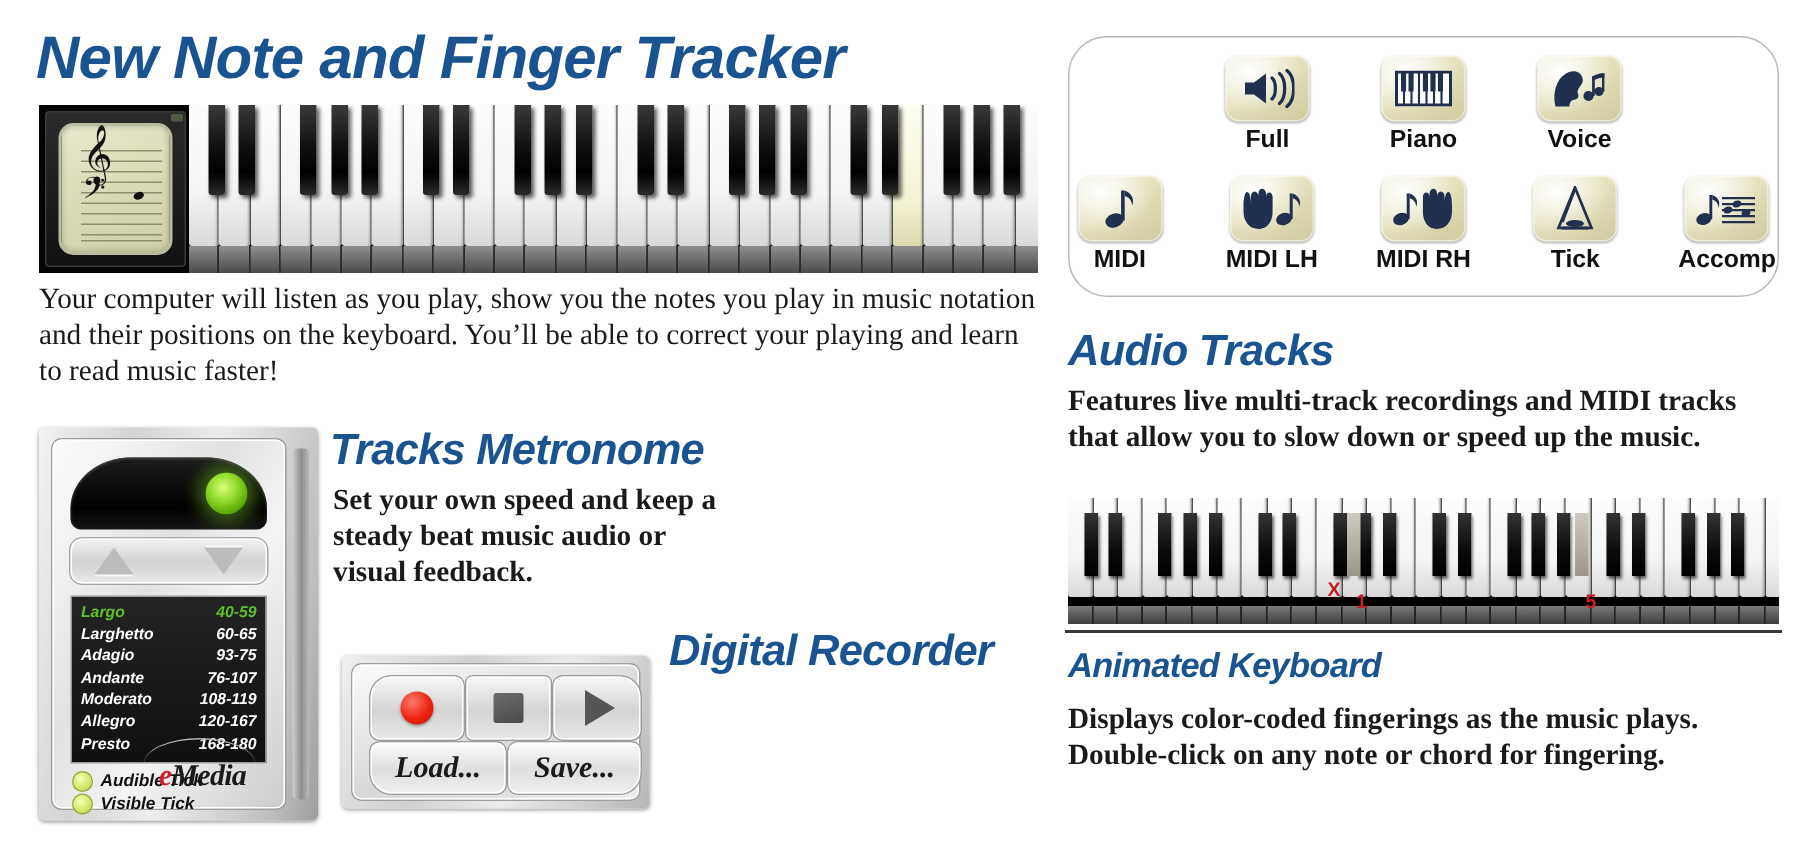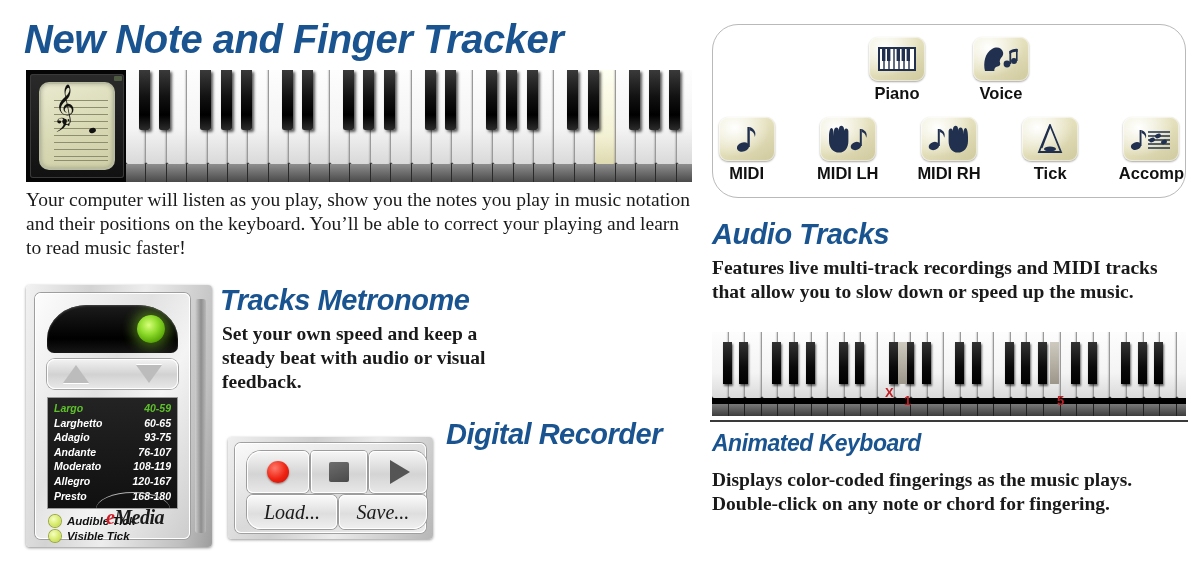--- a/index.html
+++ b/index.html
@@ -247,21 +247,21 @@
   #btn-play{left:134px;top:8px;width:58px;height:42px;border-radius:6px 14px 6px 6px;}
   .dot-red{width:22px;height:22px;border-radius:50%;background:radial-gradient(circle at 36% 32%,#ff7a6a,#ee2211 55%,#c40f0a);box-shadow:0 1px 2px rgba(0,0,0,.4);}
   .sq-stop{width:20px;height:20px;background:linear-gradient(160deg,#6d6d6d,#4a4a4a);border-radius:2px;}
   .tri-play{width:0;height:0;border-top:12px solid transparent;border-bottom:12px solid transparent;border-left:20px solid #555;margin-left:4px;}
   .rec-lbl-btn{
     position:absolute;top:52px;height:34px;
     background:linear-gradient(180deg,#fbfbfb,#dedede 55%,#f0f0f0);
     box-shadow:inset 0 0 0 1px #fff, 0 0 0 1px #9d9d9d;
     display:flex;align-items:center;justify-content:center;
     font-family:"Liberation Serif", serif;
-    font-style:italic;font-weight:normal;font-size:20px;color:#1a1a1a;
+    font-style:italic;font-weight:bold;font-size:20px;color:#1a1a1a;
   }
   #btn-load{left:12px;width:90px;border-radius:6px 6px 6px 14px;}
   #btn-save{left:104px;width:88px;border-radius:6px 6px 14px 6px;}
 
   
   #recd-h{position:absolute;left:446px;top:420px;font-size:29px;}
   #recd-p{position:absolute;left:448px;top:456px;width:250px;font-size:19.5px;font-weight:bold;}
 </style>
 </head>
 <body>
@@ -372,20 +372,31 @@
         <div class="bk" style="left: 523.056px; width: 11px; height: 60px;"></div>
         <div class="bk" style="left: 543.456px; width: 11px; height: 60px;"></div>
       </div>
   </div>
 
   <div id="intro" class="body-ser">Your computer will listen as you play, show you the notes you play in music notation and their positions on the keyboard. You’ll be able to correct your playing and learn to read music faster!</div>
 
   <div id="icon-panel">
     <div class="icon-row" id="icon-row-1">
 
+      <div class="icon-cell">
+        <div class="tile">
+          <svg width="36" height="26" viewBox="0 0 36 26" fill="none">
+            <path d="M3 9h6l8-6v20l-8-6H3z" fill="#20304e"></path>
+            <path d="M21 6c3 2.6 3 11.4 0 14" stroke="#20304e" stroke-width="2.2" fill="none" stroke-linecap="round"></path>
+            <path d="M26 3c4.6 3.8 4.6 16.2 0 20" stroke="#20304e" stroke-width="2.2" fill="none" stroke-linecap="round"></path>
+            <path d="M31 1c6 5 6 19 0 24" stroke="#20304e" stroke-width="2.2" fill="none" stroke-linecap="round"></path>
+          </svg>
+        </div>
+        <div class="ico-label">Full</div>
+      </div>
 
       <div class="icon-cell">
         <div class="tile">
           <svg width="38" height="24" viewBox="0 0 38 24">
             <rect x="1" y="1" width="36" height="22" fill="#fff" stroke="#20304e" stroke-width="2"></rect>
             <g stroke="#20304e" stroke-width="1.4">
               <line x1="6" y1="1" x2="6" y2="23"></line>
                 <line x1="11" y1="1" x2="11" y2="23"></line>
               <line x1="16" y1="1" x2="16" y2="23"></line>
                 <line x1="21" y1="1" x2="21" y2="23"></line>
@@ -648,21 +659,21 @@
 
       <div class="emedia-arc"></div>
       <div class="emedia">
         <span class="e">e</span><span>Media</span>
       </div>
 
     </div>
   </div>
 
   <div id="metro-h" class="hdg">Tracks Metronome</div>
-  <div id="metro-p" class="body-ser">Set your own speed and keep a steady beat with audio or visual feedback.</div>
+  <div id="metro-p" class="body-ser">Set your own speed and keep a steady beat music audio or visual feedback.</div>
 
   <div id="recorder">
     <div class="rec-face">
       <div class="rec-btn" id="btn-record">
         <span class="dot-red"></span>
       </div>
       <div class="rec-btn" id="btn-stop">
         <span class="sq-stop"></span>
       </div>
       <div class="rec-btn" id="btn-play">

